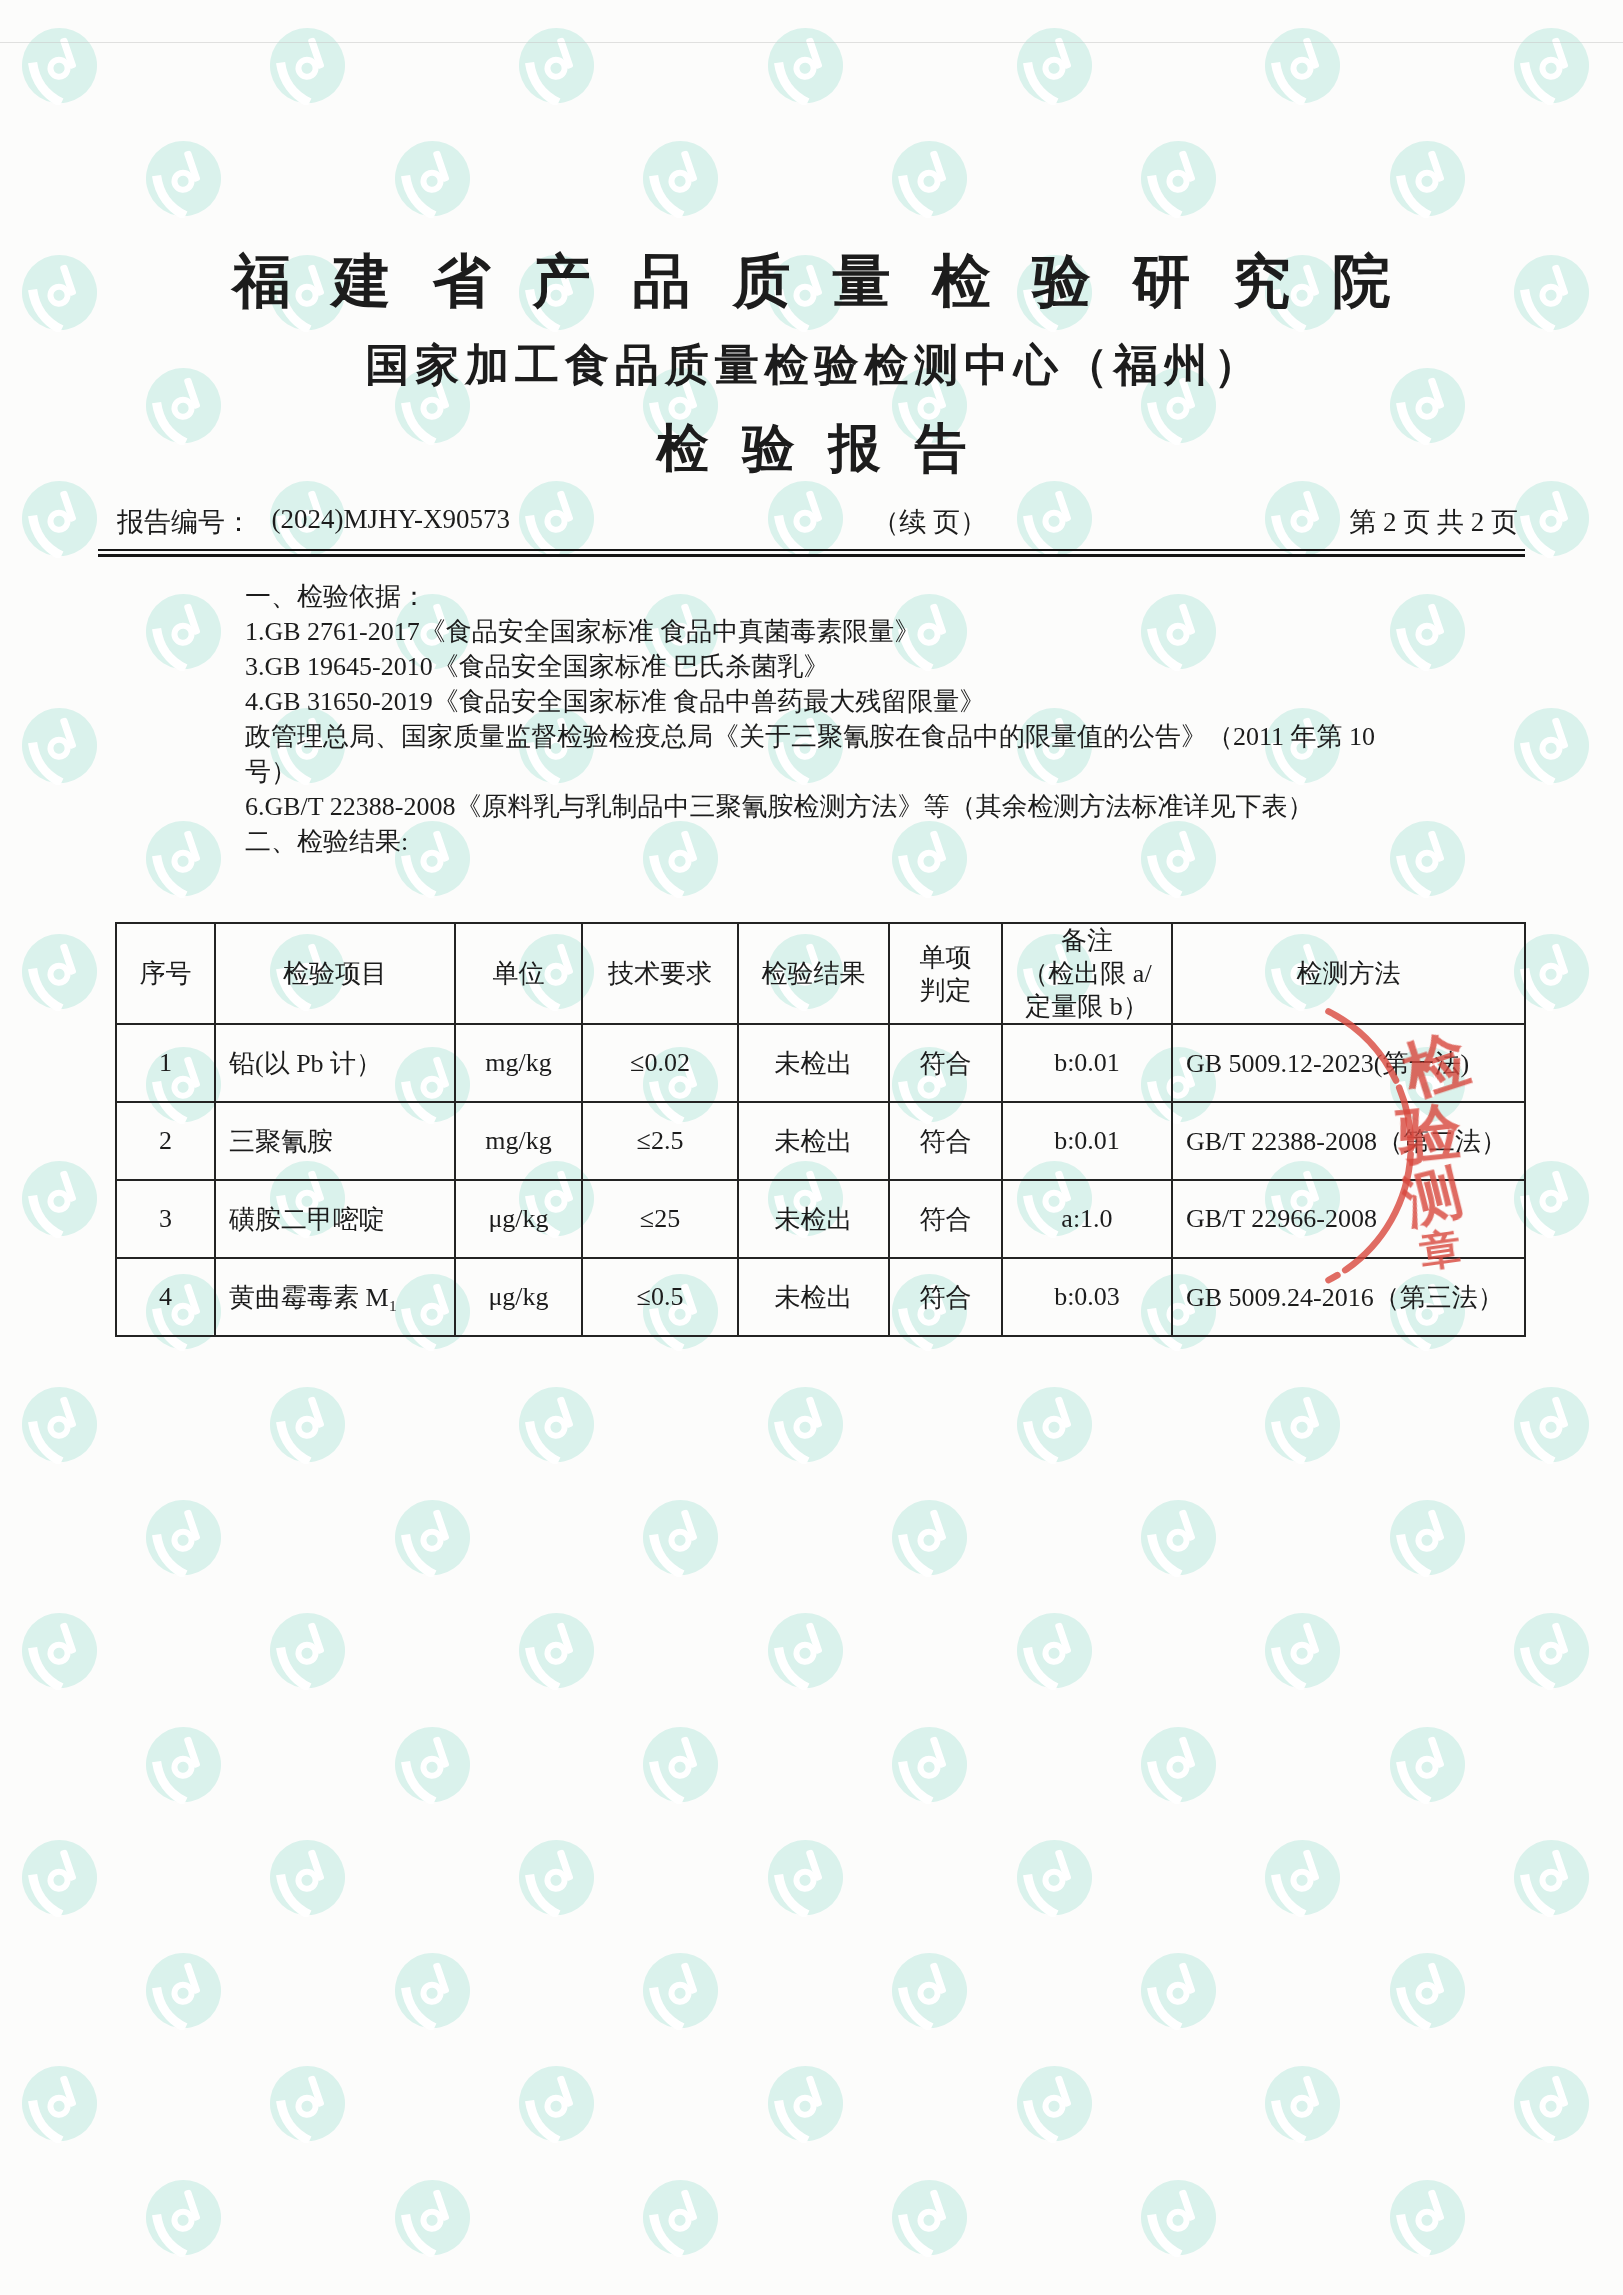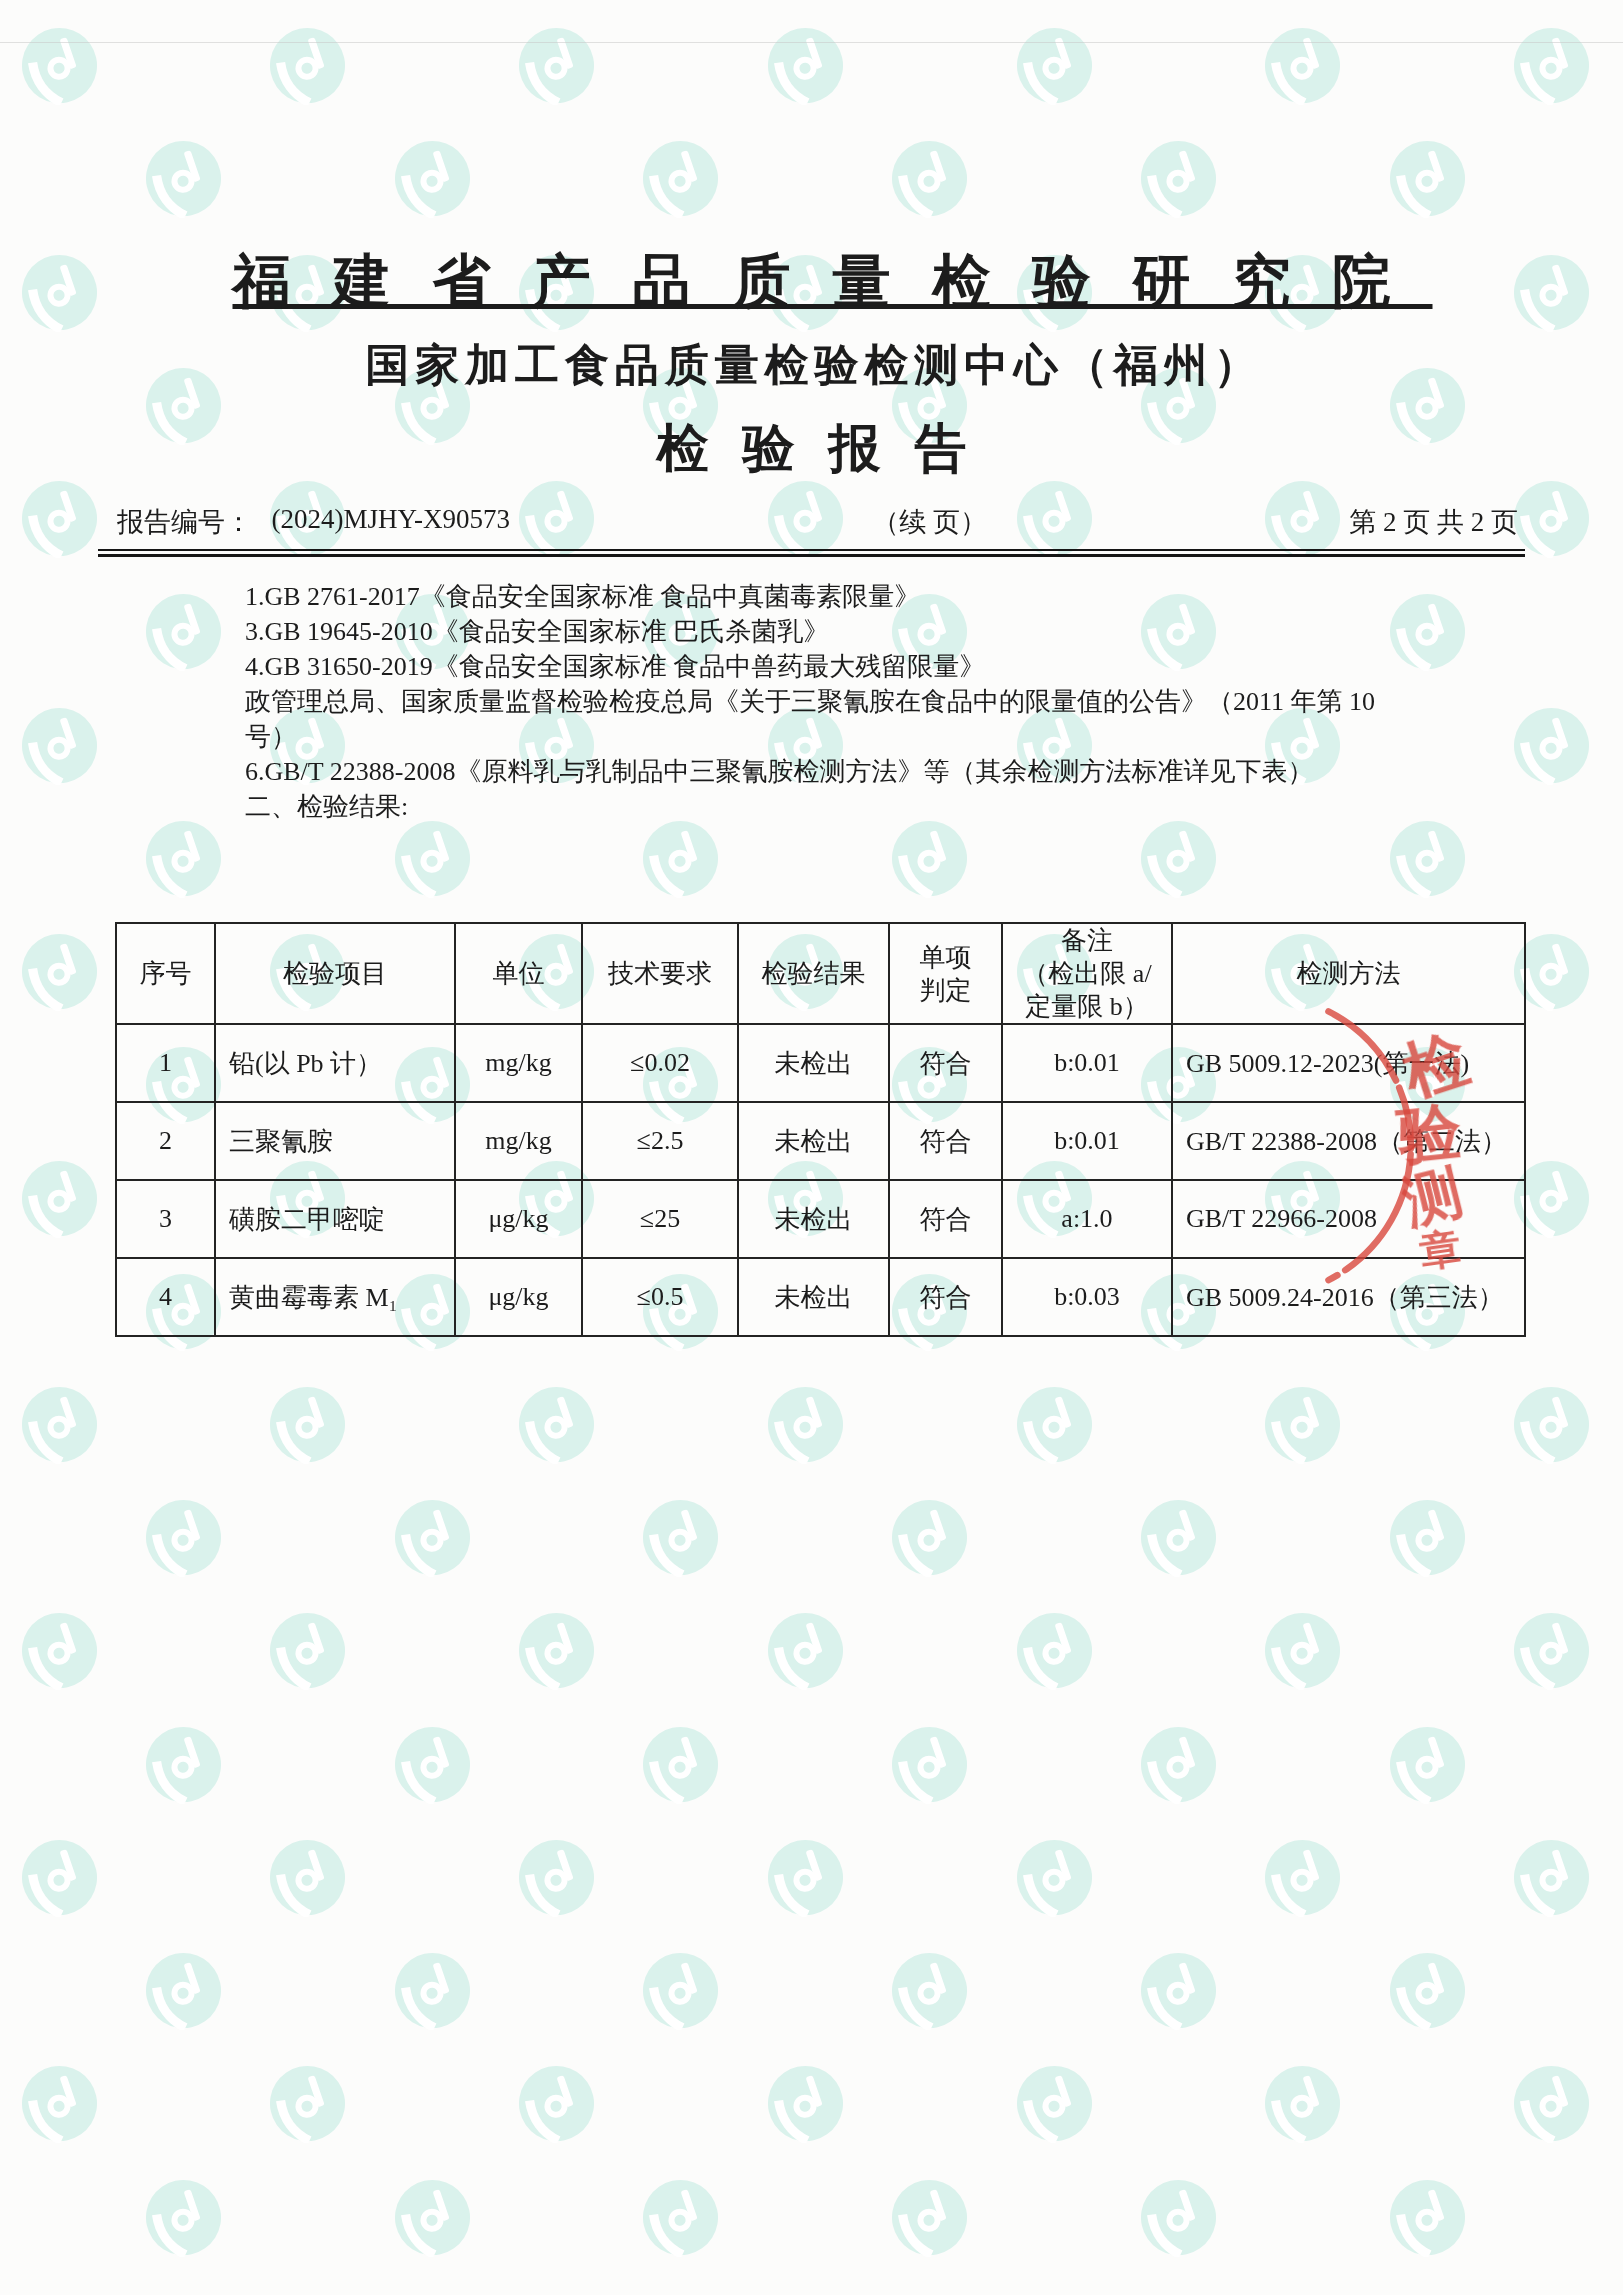--- a/index.html
+++ b/index.html
@@ -10,21 +10,21 @@
     background:#fcfcfb;
     overflow:hidden;
     font-family:"Liberation Serif","DejaVu Serif",serif;
     color:#1c1c1c;
   }
   .layer{position:absolute;inset:0;}
   .wm{position:absolute;width:79px;height:79px;pointer-events:none;}
   .scanline{position:absolute;top:42px;left:0;width:100%;height:1.3px;background:#c9c9c9;opacity:.55;}
 
   .title-block{position:absolute;left:0;width:100%;text-align:center;white-space:nowrap;}
-  .t1{top:243px;font-size:58px;font-weight:bold;text-decoration:underline;}
+  .t1{top:243px;font-size:58px;font-weight:bold;}
   .t1 span{letter-spacing:42px;margin-right:-42px;}
   .t2{top:336px;font-size:44px;font-weight:bold;}
   .t2 span{letter-spacing:5.9px;margin-right:-5.9px;}
   .t3{top:414px;font-size:52px;font-weight:bold;}
   .t3 span{letter-spacing:34px;margin-right:-34px;margin-top:45px;}
 
   .meta-row{
     position:absolute;top:504px;left:117px;width:1401px;
     display:flex;justify-content:space-between;align-items:baseline;
     font-size:27px;white-space:nowrap;
@@ -1135,20 +1135,21 @@
       <span>报告编号：</span>
       <span>(2024)MJHY-X90573</span>
     </span>
     <span>（续 页）</span>
     <span>第 2 页  共 2 页</span>
   </div>
 
   <div class="double-rule"></div>
 
   <div class="basis">
+      <div class="basis-line">一、检验依据：</div>
       <div class="basis-line">1.GB 2761-2017《食品安全国家标准 食品中真菌毒素限量》</div>
       <div class="basis-line">3.GB 19645-2010《食品安全国家标准 巴氏杀菌乳》</div>
       <div class="basis-line">4.GB 31650-2019《食品安全国家标准 食品中兽药最大残留限量》</div>
       <div class="basis-line">政管理总局、国家质量监督检验检疫总局《关于三聚氰胺在食品中的限量值的公告》（2011 年第 10</div>
       <div class="basis-line">号）</div>
       <div class="basis-line">6.GB/T 22388-2008《原料乳与乳制品中三聚氰胺检测方法》等（其余检测方法标准详见下表）</div>
       <div class="basis-line">二、检验结果:</div>
     </div>
 
   <table class="results">

